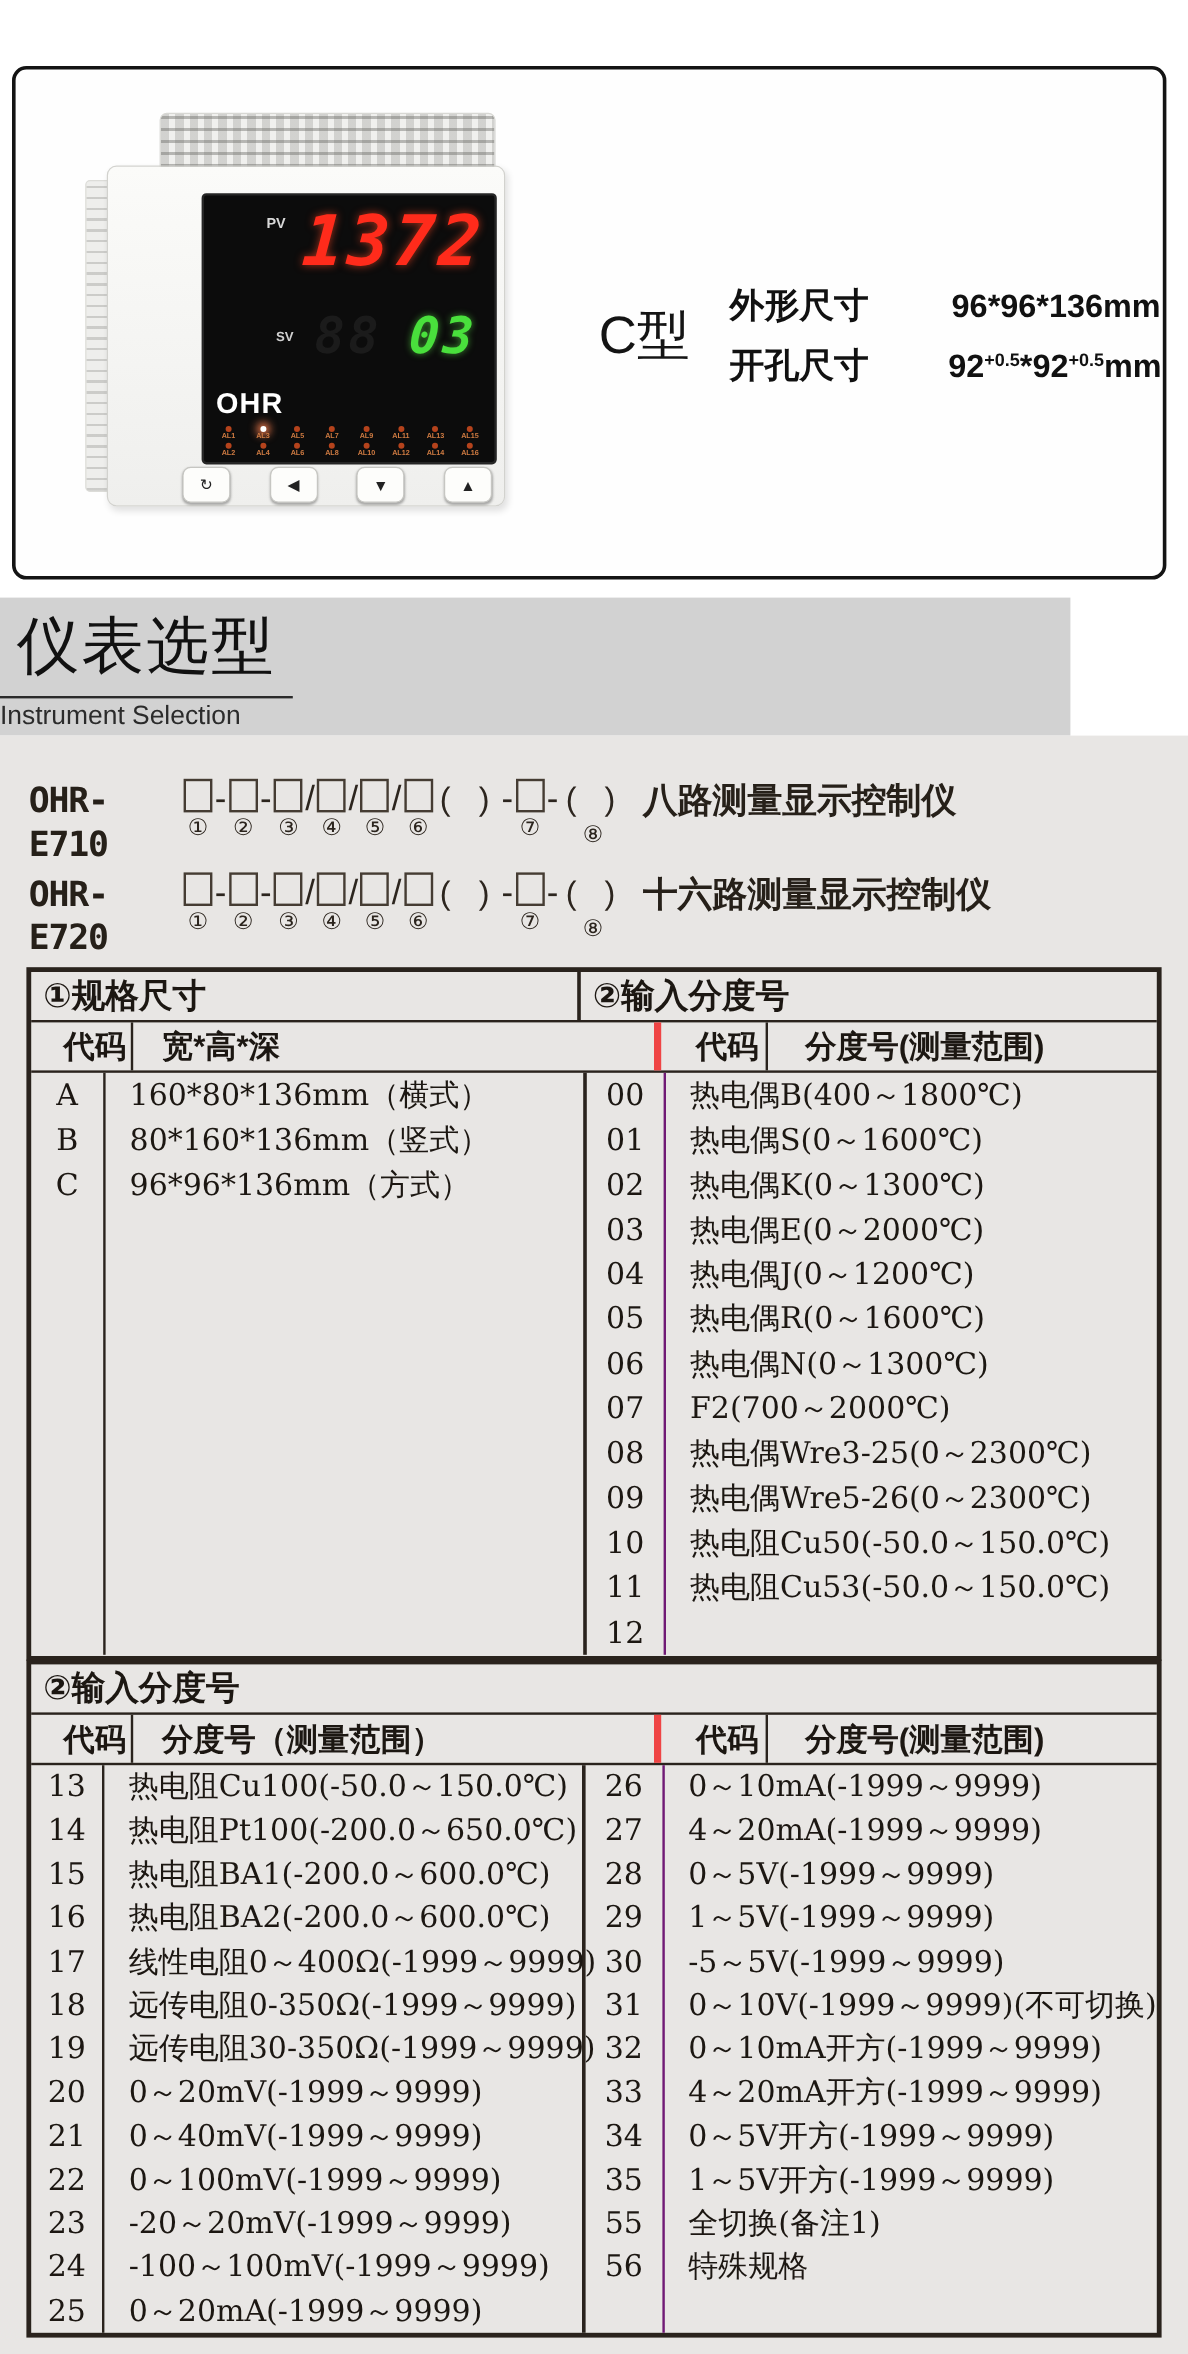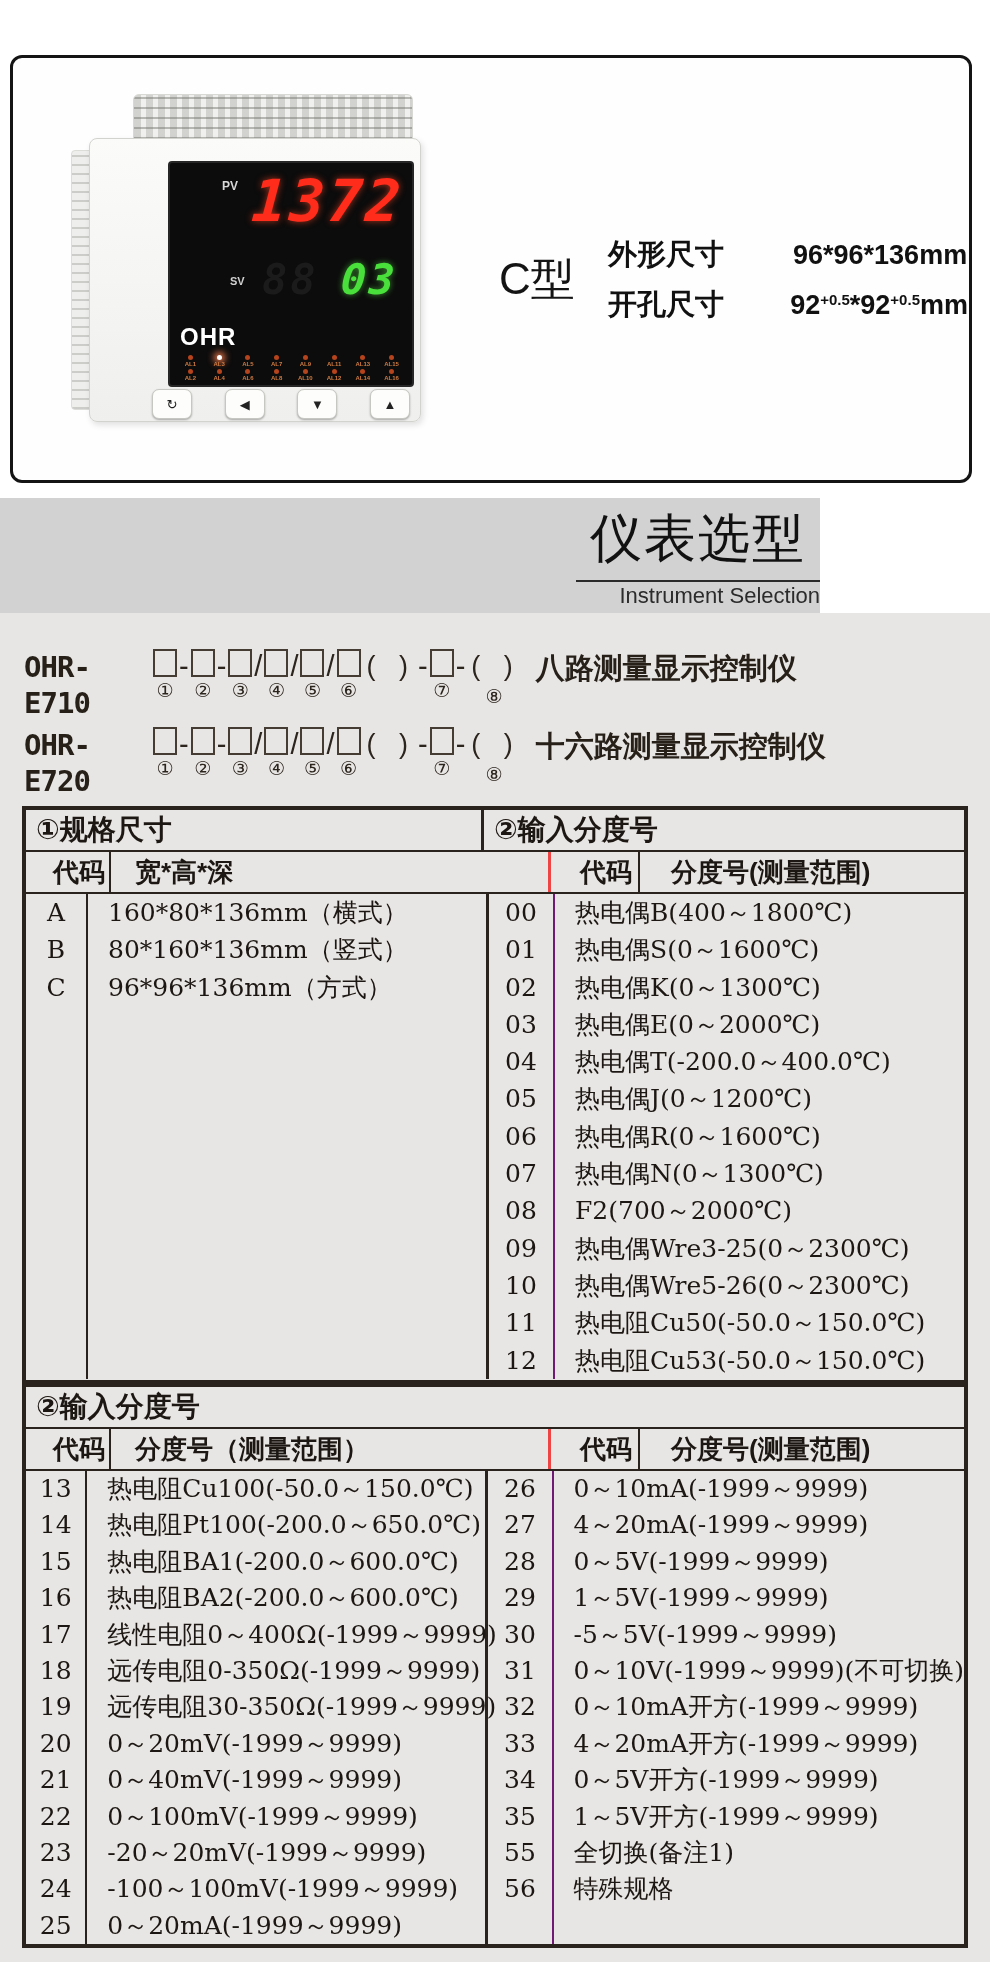--- a/index.html
+++ b/index.html
@@ -47,21 +47,21 @@
 
   .type-label{position:absolute;left:486px;top:192px;font-size:44px;color:#141414;
               font-family:"Liberation Sans","DejaVu Sans",sans-serif;}
   .dims{position:absolute;left:595px;top:172px;width:360px;}
   .dim-row{height:50px;display:flex;align-items:center;}
   .dim-label{font-size:29px;font-weight:bold;color:#111;width:185px;}
   .dim-value{font-size:27px;font-weight:bold;color:#111;white-space:nowrap;text-align:right;}
   .dim-value sup{font-size:15px;font-weight:bold;vertical-align:9px;letter-spacing:0;}
 
   
-  .banner{position:absolute;left:0;top:498px;width:820px;height:115px;background:#d2d2d2;text-align:right;}
+  .banner{position:absolute;left:0;top:498px;width:892px;height:115px;background:#d2d2d2;text-align:left;}
   .banner-title{display:inline-block;margin-top:6px;font-size:52px;color:#111;letter-spacing:2px;
                 border-bottom:2px solid #2b2b2b;padding:0 14px 6px;}
   .banner-sub{font-size:22px;color:#2b2b2b;margin-top:1px;}
 
   
   .selection{position:absolute;left:0;top:613px;width:990px;height:1349px;background:#e8e6e4;}
   .models{position:absolute;left:24px;top:36px;width:944px;}
   .model-line{display:flex;align-items:flex-start;margin-bottom:8px;height:70px;}
   .model-name{font-family:"DejaVu Sans Mono",monospace;font-weight:700;font-size:29px;color:#262019;
               width:128px;line-height:36px;letter-spacing:-1px;}
@@ -80,21 +80,21 @@
   .tbl1{top:193px;height:578px;--rh:37.3px;}
   .tbl2{top:770px;height:565px;--rh:36.4px;}
   .t-titles{display:flex;border-bottom:2px solid #2a231d;}
   .t-title{font-size:28px;font-weight:bold;line-height:40px;height:40px;padding-left:10px;box-sizing:border-box;}
   .t-title.left{width:458px;border-right:3px solid #2a231d;}
   .t-title.right{flex:1;}
   .t-title.full{width:100%;}
   .t-sub{display:flex;border-bottom:2px solid #2a231d;height:40px;}
   .t-sub .c{font-size:26px;font-weight:bold;line-height:40px;box-sizing:border-box;white-space:nowrap;overflow:hidden;margin-left:23px;}
   .c.lc{width:62px;text-align:center;border-right:2px solid #2a231d;}
-  .c.lv{width:417px;padding-left:1px;border-right:3px solid #ef4444;}
+  .c.lv{width:417px;padding-left:1px;border-right:6px solid #ef4444;}
   .c.rc{width:66px;text-align:center;border-right:2px solid #2a231d;}
   .c.rv{flex:1;padding-left:8px;}
   .t-body{display:flex;flex:1;}
   .t-body .col{box-sizing:border-box;}
   .col.lc{width:62px;border-right:2px solid #2a231d;}
   .col.lv{width:401px;border-right:3px solid #2a231d;}
   .col.rc{width:66px;border-right:2px solid #701a75;}
   .col.rv{flex:1;}
   .trow{height:var(--rh);line-height:var(--rh);font-family:"DejaVu Serif","Liberation Serif",serif;
         font-size:25px;white-space:nowrap;overflow:visible;}
@@ -396,21 +396,20 @@
             <div class="trow">09</div>
             <div class="trow">10</div>
             <div class="trow">11</div>
             <div class="trow">12</div>
           </div>
         <div class="col rv" id="t1-rv">
             <div class="trow">热电偶B(400～1800℃)</div>
             <div class="trow">热电偶S(0～1600℃)</div>
             <div class="trow">热电偶K(0～1300℃)</div>
             <div class="trow">热电偶E(0～2000℃)</div>
-            <div class="trow">热电偶T(-200.0～400.0℃)</div>
             <div class="trow">热电偶J(0～1200℃)</div>
             <div class="trow">热电偶R(0～1600℃)</div>
             <div class="trow">热电偶N(0～1300℃)</div>
             <div class="trow">F2(700～2000℃)</div>
             <div class="trow">热电偶Wre3-25(0～2300℃)</div>
             <div class="trow">热电偶Wre5-26(0～2300℃)</div>
             <div class="trow">热电阻Cu50(-50.0～150.0℃)</div>
             <div class="trow">热电阻Cu53(-50.0～150.0℃)</div>
           </div>
       </div>

